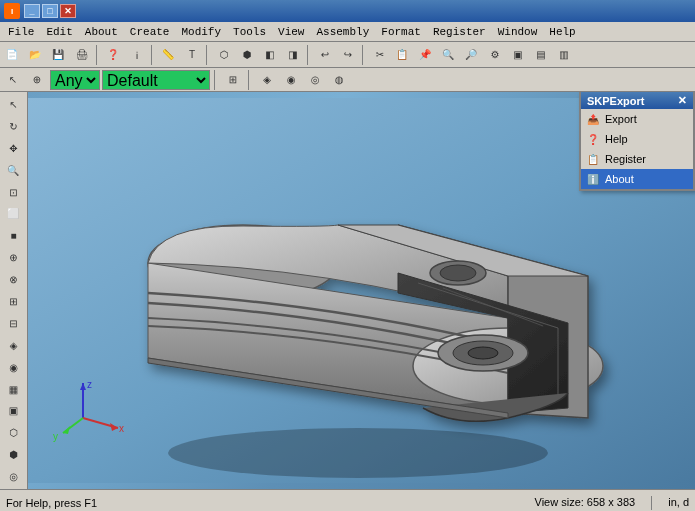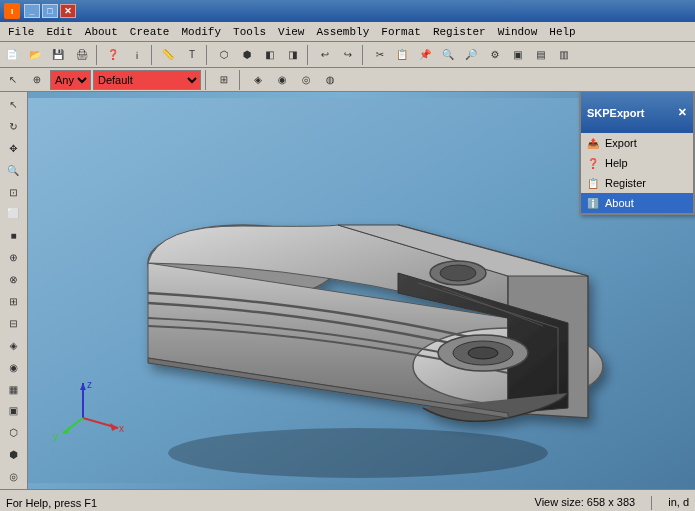--- a/index.html
+++ b/index.html
@@ -76,21 +76,21 @@
     #toolbar2 {
       background: #d4d0c8;
       height: 24px;
       display: flex;
       align-items: center;
       padding: 0 2px;
       border-bottom: 1px solid #808080;
       gap: 2px;
     }
     #toolbar2 select {
-      height: 20px; font-size: 11px; background: #ef4444; border: 1px solid #808080;
+      height: 20px; font-size: 16px; background: #22c55e; border: 1px solid #808080;
     }
 
     
     #main-area {
       display: flex;
       height: calc(511px - 22px - 20px - 26px - 24px - 22px);
       position: relative;
     }
 
     
@@ -135,21 +135,21 @@
       border: 2px solid #808080;
       border-top: none;
       z-index: 100;
       box-shadow: 2px 2px 4px rgba(0,0,0,0.3);
     }
     #skp-panel-header {
       background: linear-gradient(to bottom, #4a7db5, #2355a0);
       color: white;
       font-size: 11px;
       font-weight: bold;
-      padding: 14px 6px;
+      padding: 2px 6px;
       display: flex;
       align-items: center;
       justify-content: space-between;
     }
     .skp-item {
       display: flex;
       align-items: center;
       padding: 3px 6px;
       gap: 4px;
       cursor: pointer;

